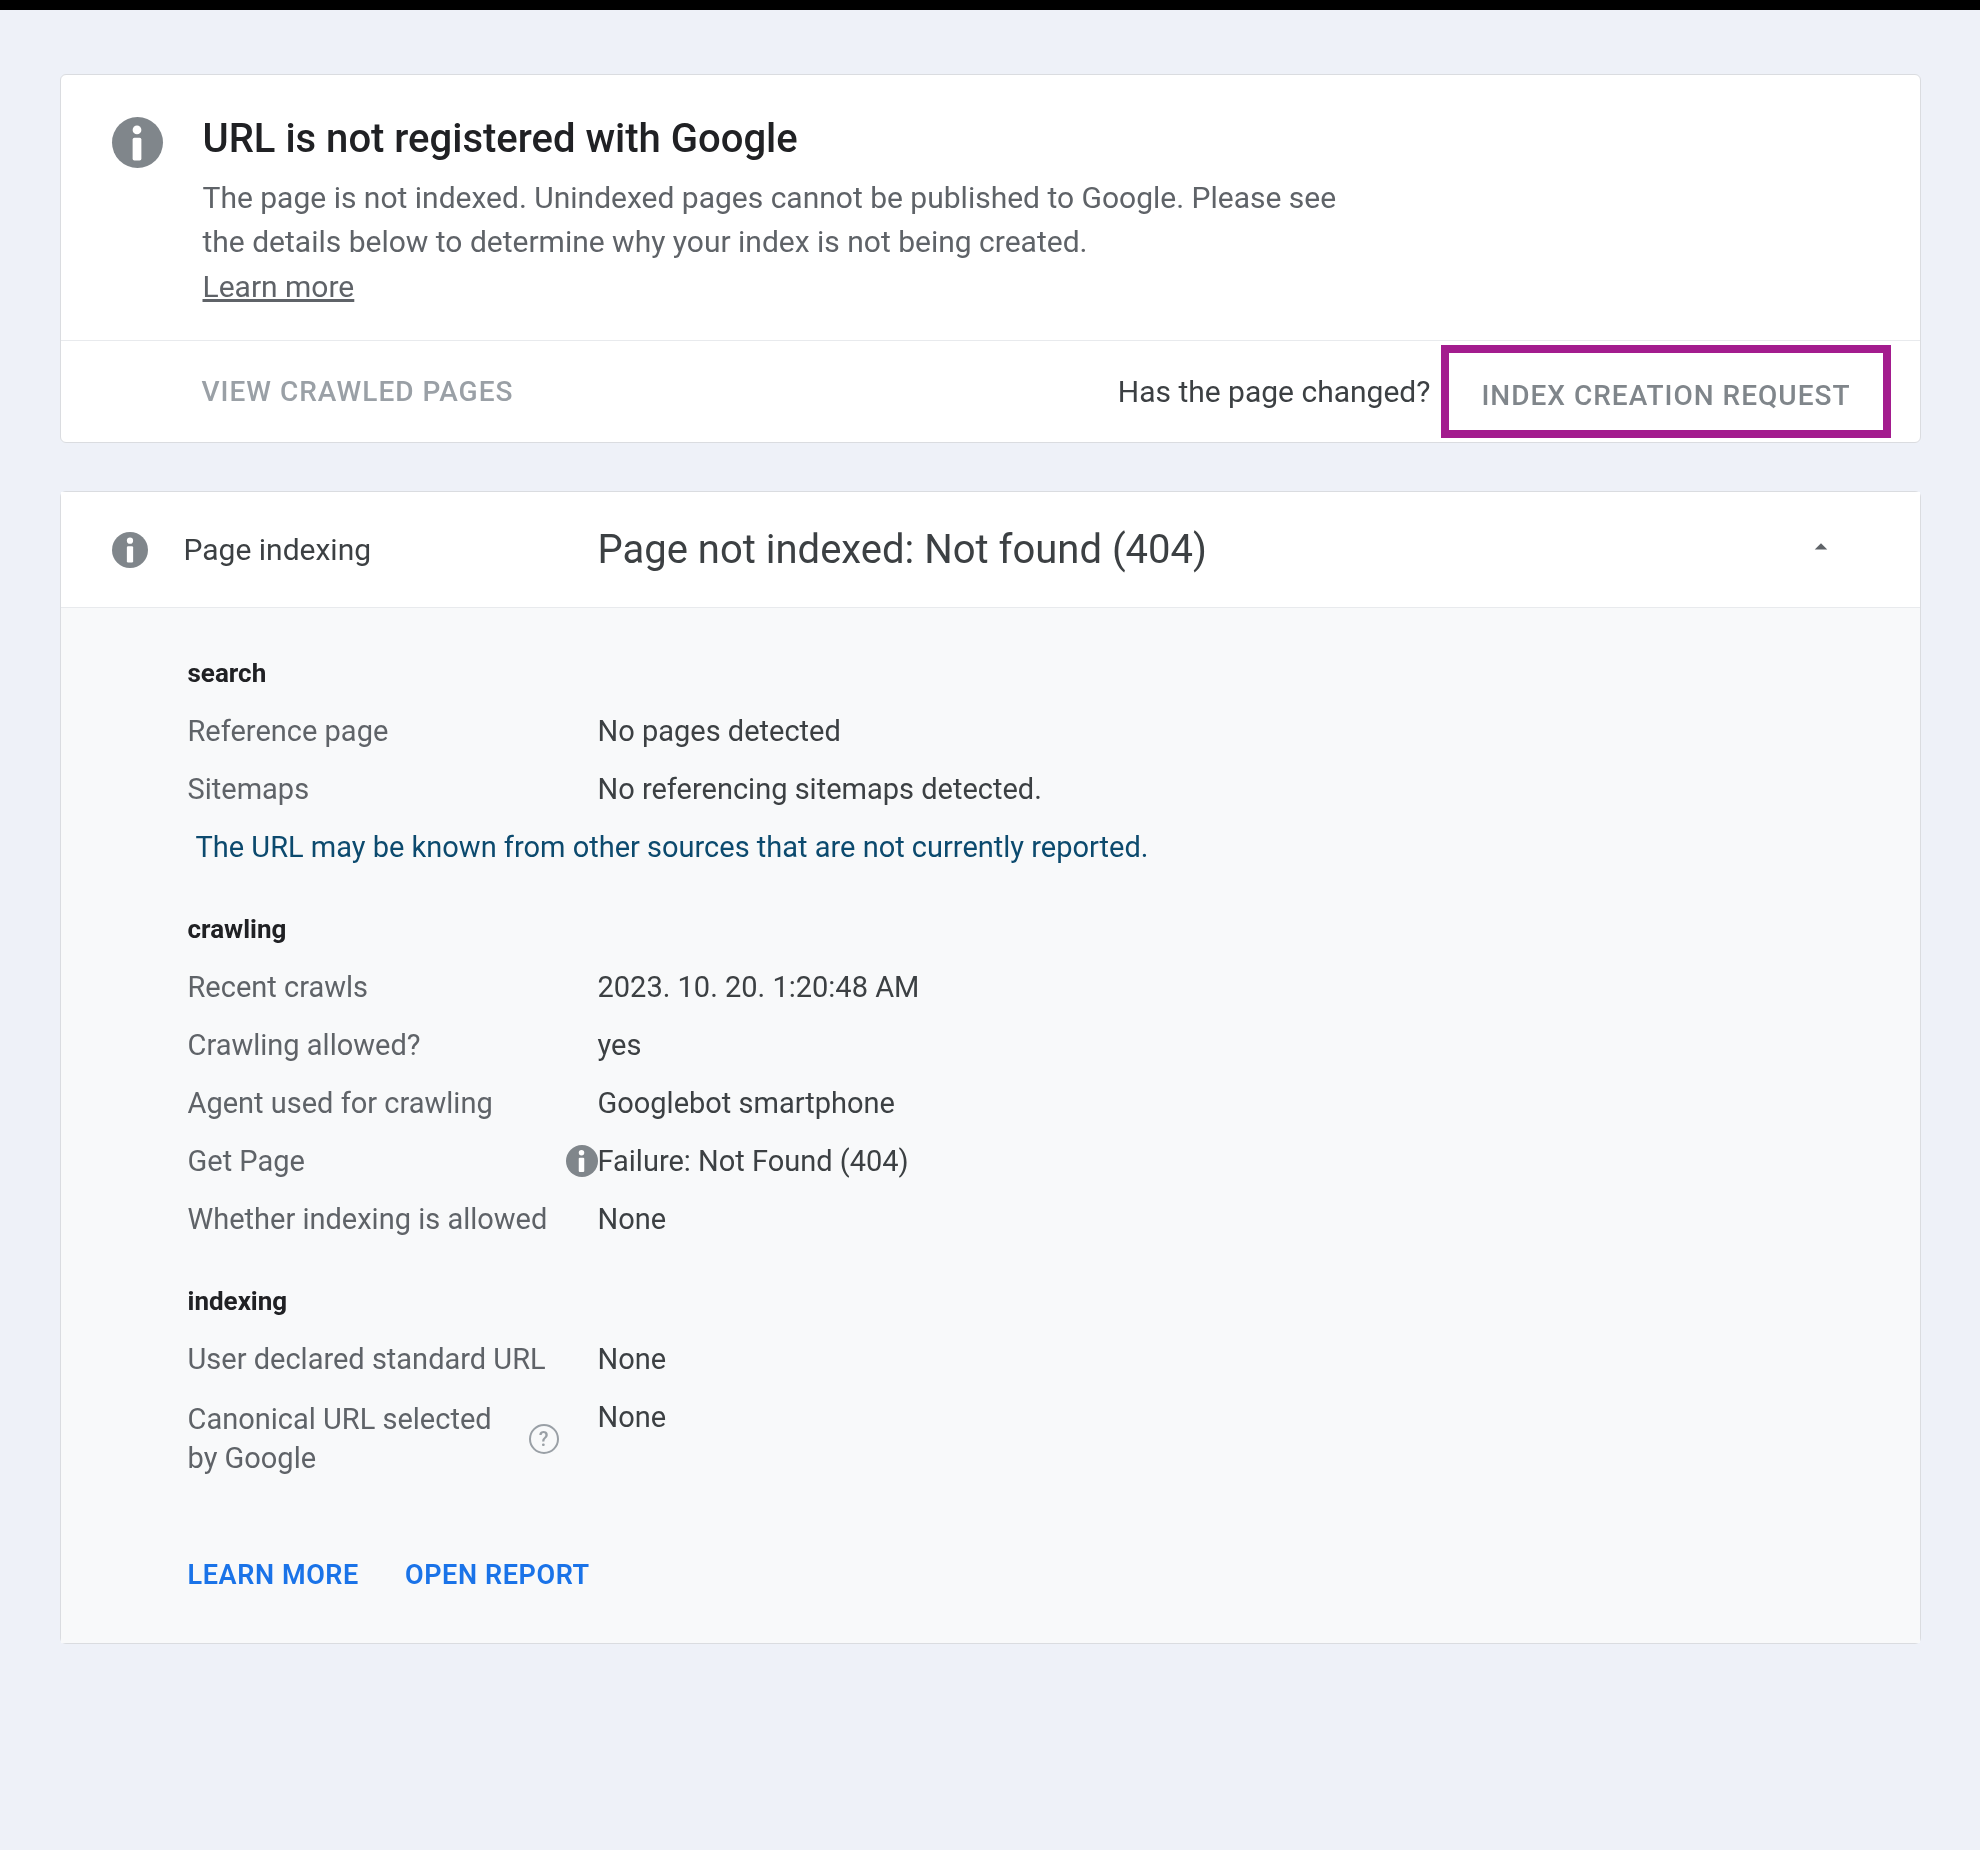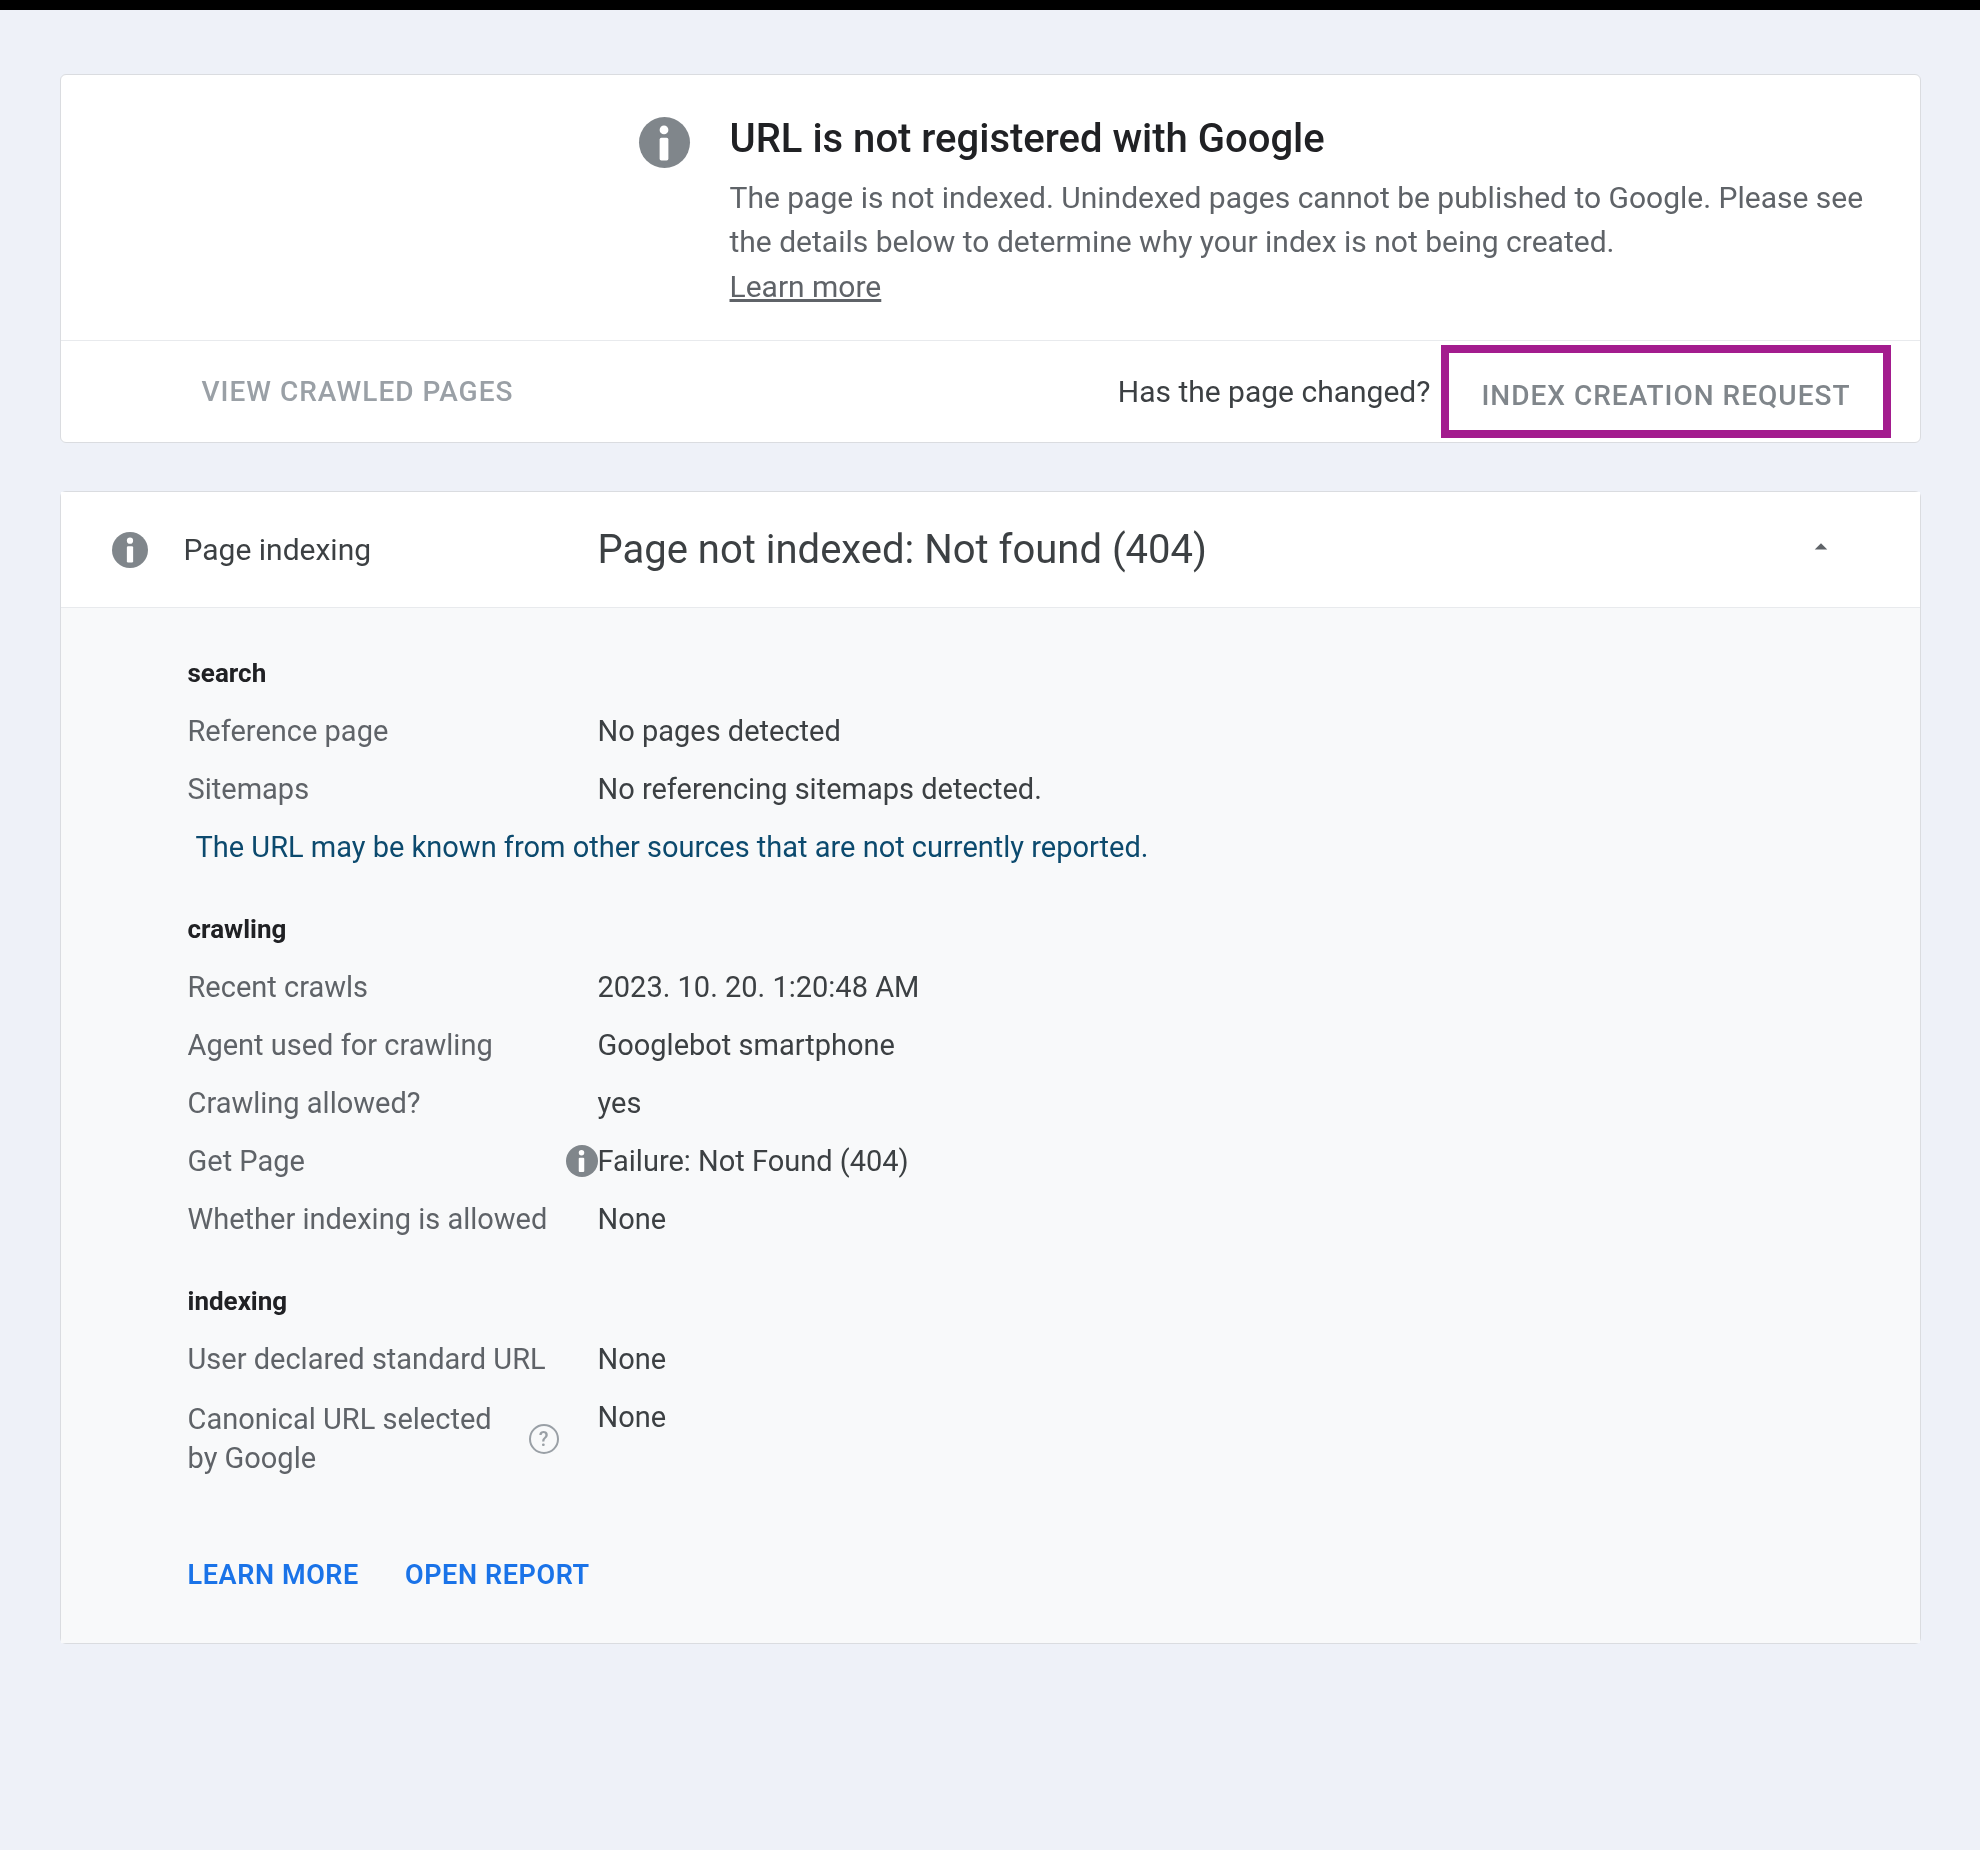--- a/index.html
+++ b/index.html
@@ -25,21 +25,20 @@
       border: 1px solid #dadce0;
       border-radius: 6px;
       margin: 0 0 48px 0;
       overflow: visible;
     }
     
     .hdr {
       display: flex;
       align-items: flex-start;
       padding: 40px 51px 36px 51px;
-      justify-content: flex-end;
     }
     .info-circle {
       width: 51px; height: 51px;
       border-radius: 50%;
       background: #80868b;
       color: #fff;
       display: flex; align-items: center; justify-content: center;
       flex: 0 0 auto;
       margin-right: 40px;
       margin-top: 2px;
@@ -236,26 +235,26 @@
         <div class="value">No referencing sitemaps detected.</div>
       </div>
       <div class="note">The URL may be known from other sources that are not currently reported.</div>
 
       <div class="section-h spacer-section">crawling</div>
       <div class="row">
         <div class="label">Recent crawls</div>
         <div class="value">2023. 10. 20. 1:20:48 AM</div>
       </div>
       <div class="row">
+        <div class="label">Crawling allowed?</div>
+        <div class="value">yes</div>
+      </div>
+      <div class="row">
         <div class="label">Agent used for crawling</div>
         <div class="value">Googlebot smartphone</div>
-      </div>
-      <div class="row">
-        <div class="label">Crawling allowed?</div>
-        <div class="value">yes</div>
       </div>
       <div class="row">
         <div class="label">
           <span>Get Page</span>
           <span style="flex:1"></span>
           <span class="inline-info">
             <svg viewBox="0 0 8 20">
                 <circle cx="4" cy="2.5" r="2.5"></circle>
                 <rect x="1.5" y="7" width="5" height="13" rx="1"></rect>
               </svg>

